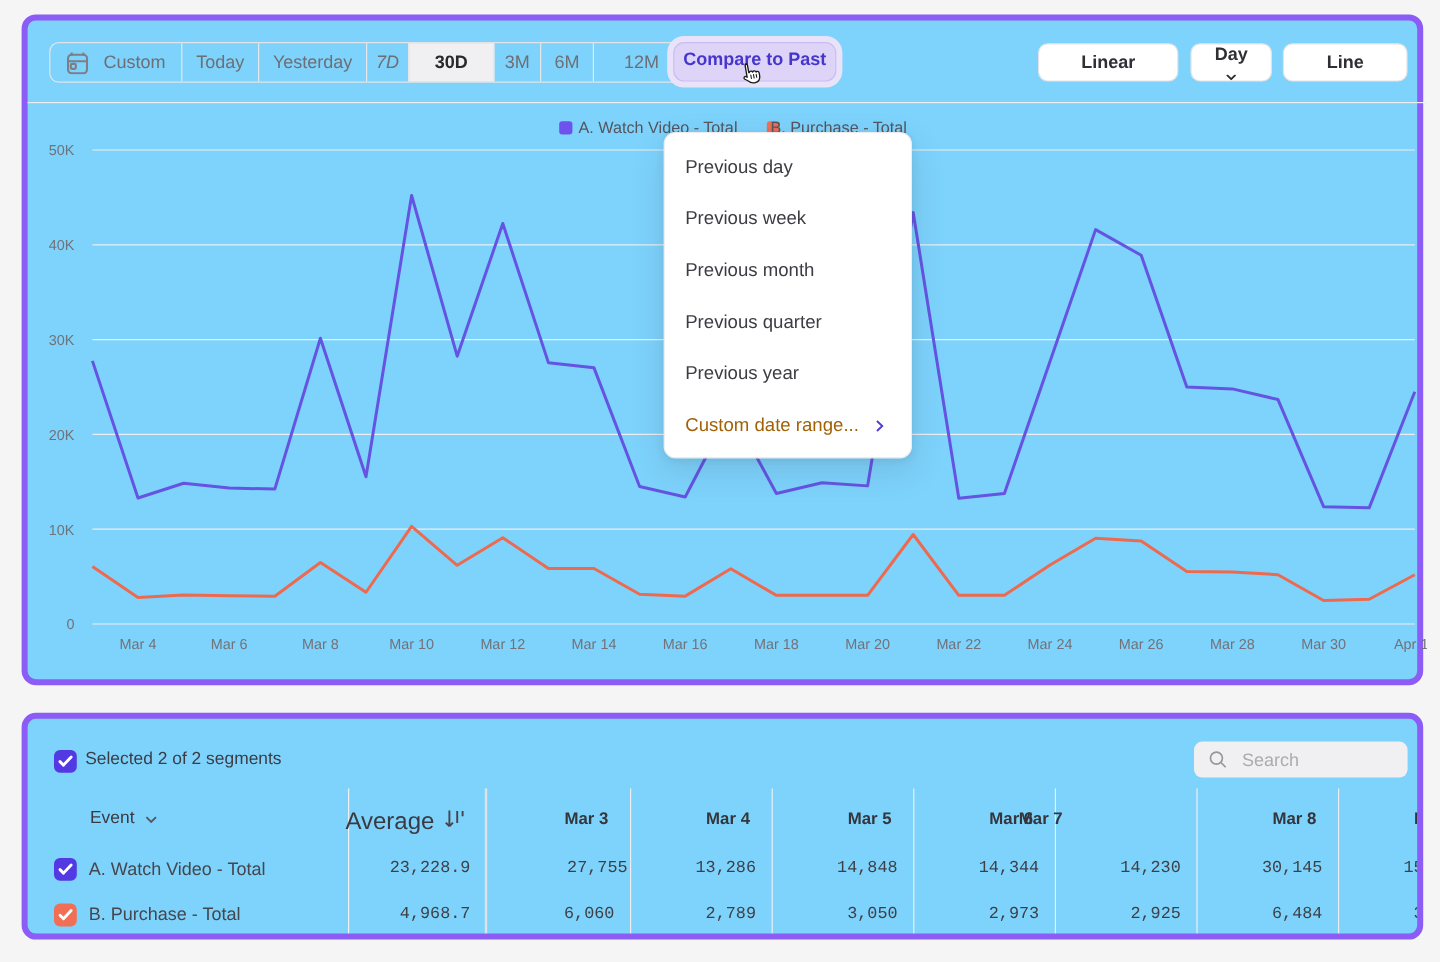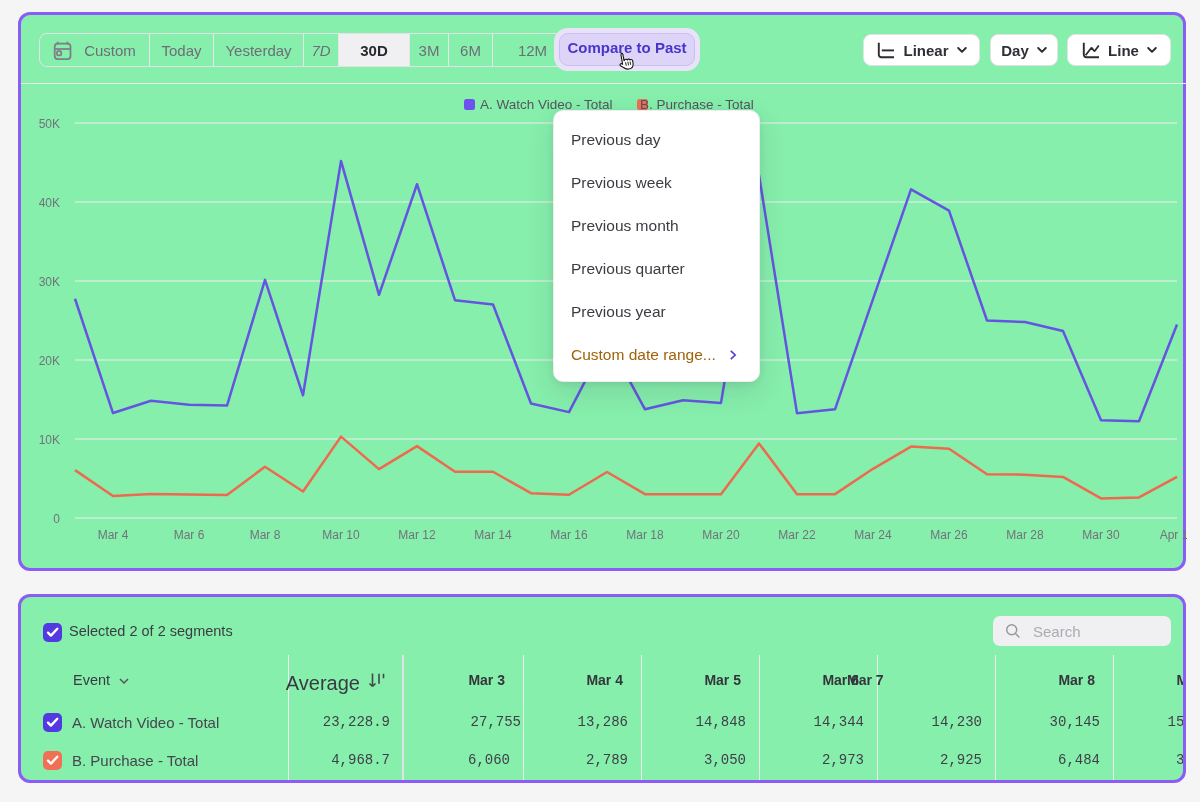--- a/index.html
+++ b/index.html
@@ -1,27 +1,27 @@
 <!DOCTYPE html>
 <html><head>
 <meta charset="utf-8">
 <style>
   * { margin:0; padding:0; box-sizing:border-box; }
   html,body { width:1200px; height:802px; background:#f5f5f6; font-family:"Liberation Sans", sans-serif; overflow:hidden; position:relative; }
-  .card { position:absolute; background:#86efac; border:3px solid #8b5cf6; border-radius:12px; }
+  .card { position:absolute; background:#7dd3fc; border:5px solid #8b5cf6; border-radius:12px; }
   #chartCard { left:18px; top:12px; width:1168px; height:559px; }
   #tableCard { left:18px; top:594px; width:1168px; height:189px; overflow:hidden; }
   .abs { position:absolute; }
   
   #toolbar { position:absolute; left:0; top:0; width:1166px; height:69px; border-bottom:1px solid #ededf0; }
   #seg { position:absolute; left:18px; top:18px; height:34px; border:1px solid #e3e3e7; border-radius:8px; display:flex; align-items:stretch; }
   .segItem { display:flex; align-items:center; justify-content:center; font-size:15px; color:#6e6e76; border-right:1px solid #e7e7ea; }
   .segItem:last-child { border-right:none; }
   .segSel { background:#f0f0f2; color:#28282e; font-weight:700; }
-  .btn { position:absolute; top:19px; height:32px; border:1px solid #e3e3e7; border-radius:8px; background:#fff; display:flex; align-items:center; justify-content:center; gap:8px; font-size:15px; color:#2f2f36; font-weight:700; }
+  .btn { position:absolute; top:19px; height:32px; border:1px solid #e3e3e7; border-radius:8px; background:#fff; display:flex; align-items:center; justify-content:center; gap:8px; font-size:15px; color:#2f2f36; font-weight:700;flex-direction:column; }
   .chev { width:10px; height:6px; }
   
   #cmpBtn { position:absolute; left:538px; top:18px; width:136px; height:33px; background:#ddd4f8; border:1px solid #cbbdf3; border-radius:9px; box-shadow:0 0 0 5px #e9e3fa; display:flex; align-items:center; justify-content:center; color:#4636cb; font-weight:700; font-size:15px; padding-bottom:4px; }
   
   #menu { position:absolute; left:553px; top:66px; width:207px; height:272px; background:#fff; border-radius:10px; border:1px solid #ededf0; box-shadow:0 10px 28px rgba(40,40,60,.13), 0 2px 6px rgba(40,40,60,.07); z-index:30;margin-top:44px; }
   .mi { position:absolute; left:17px; font-size:15.5px; color:#3c3c43; }
   
   .sw { width:11px; height:11px; border-radius:2.5px; }
   
   .cb { position:absolute; width:19px; height:19px; border-radius:5px; display:flex; align-items:center; justify-content:center; }

